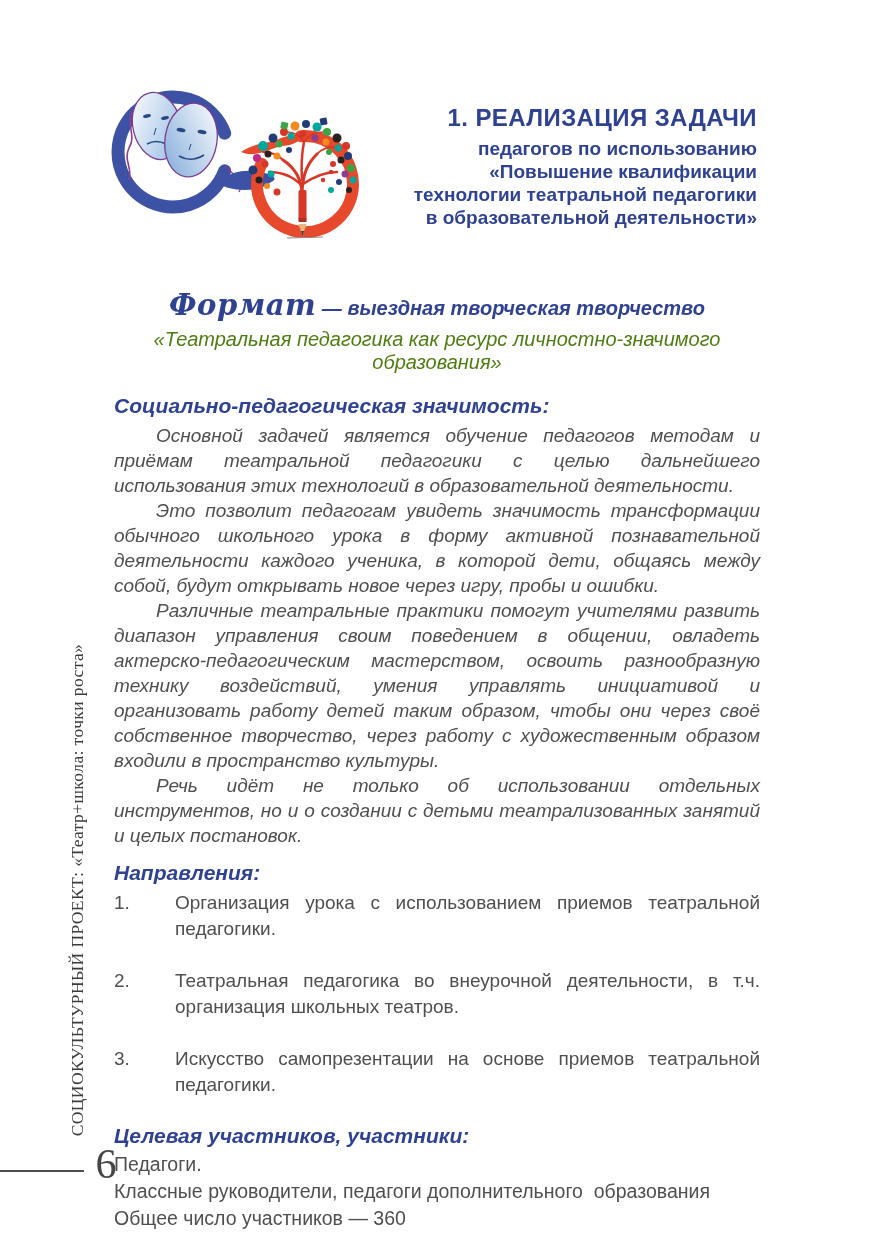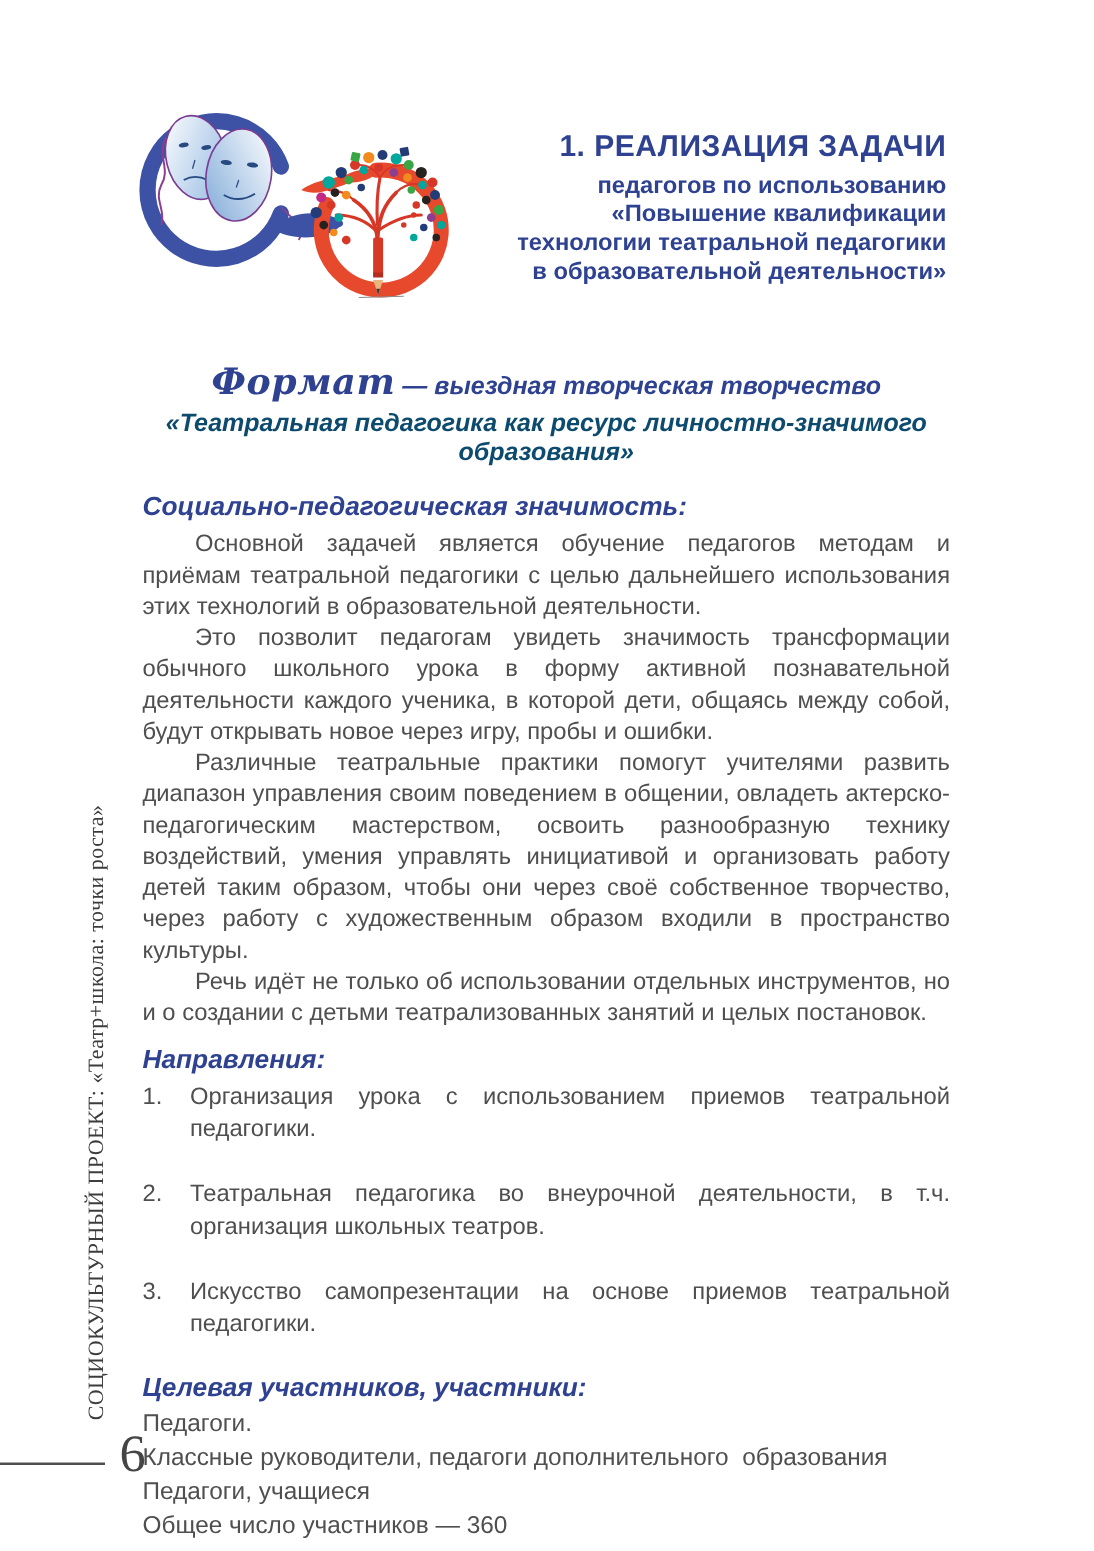--- a/index.html
+++ b/index.html
@@ -11,28 +11,28 @@
 
   
   .heading-block{position:absolute;top:104px;right:118px;width:440px;text-align:right;color:#2e4291;}
   .heading-title{font-size:24px;font-weight:bold;letter-spacing:.4px;margin:0 0 5px 0;}
   .heading-sub{font-size:19px;font-weight:bold;line-height:23px;}
 
   
   .main{position:absolute;left:114px;top:288px;width:646px;}
   .format-l1{text-align:center;color:#2e4291;font-weight:bold;font-style:italic;font-size:20px;margin:0 0 6px 0;}
   .fmt-word{font-family:"DejaVu Serif",serif;font-size:29px;font-weight:bold;font-style:italic;letter-spacing:.5px;}
-  .format-l2{text-align:center;color:#0c4a6e;font-weight:bold;font-style:italic;font-size:20px;margin:0 0 20px 0;}
+  .format-l2{text-align:center;color:#4d7c0f;font-weight:normal;font-style:italic;font-size:20px;margin:0 0 20px 0;}
   .sec-h{color:#2e4291;font-weight:bold;font-style:italic;font-size:21px;margin:0 0 5px 0;}
   .dir-h{margin-top:13px;}
   .aud-h{margin-top:8px;margin-bottom:3px;}
-  p.body{margin:0;font-size:19px;line-height:25px;text-align:justify;text-indent:42px;color:#4f4f4f;}
+  p.body{margin:0;font-size:19px;line-height:25px;text-align:justify;text-indent:42px;color:#4f4f4f;font-style:italic;}
   .dir-item{display:flex;margin-bottom:26px;font-size:19px;line-height:26px;color:#4f4f4f;}
   .dir-num{width:38px;flex:none;}
-  .dir-text{flex:1;text-align:justify;}
+  .dir-text{flex:1;text-align:justify;margin-left:23px;}
   .aud-line{font-size:19.5px;line-height:27px;color:#4f4f4f;white-space:pre-wrap;}
 
   
   .sidebar-text{position:absolute;left:77px;top:890px;transform:translate(-50%,-50%) rotate(-90deg);
     font-family:"Liberation Serif",serif;font-size:17.5px;color:#3c3c3c;white-space:nowrap;letter-spacing:.4px;}
 
   
   .footer-rule{position:absolute;left:0;top:1170px;width:84px;height:2px;background:#4e4e4e;}
   .page-num{position:absolute;left:84px;top:1140px;width:44px;text-align:center;
     font-family:"Liberation Serif",serif;font-size:42px;color:#454545;}
@@ -166,21 +166,20 @@
       <span class="dir-text">Театральная педагогика во внеурочной деятельности, в т.ч. организация школьных театров.</span>
     </div>
     <div class="dir-item">
       <span class="dir-num">3.</span>
       <span class="dir-text">Искусство самопрезентации на основе приемов театральной педагогики.</span>
     </div>
 
     <div class="sec-h aud-h">Целевая участников, участники:</div>
     <div class="aud-line">Педагоги.</div>
     <div class="aud-line">Классные руководители, педагоги дополнительного  образования</div>
-    <div class="aud-line">Педагоги, учащиеся</div>
     <div class="aud-line">Общее число участников — 360</div>
   </div>
 
   <div class="sidebar-text">СОЦИОКУЛЬТУРНЫЙ ПРОЕКТ: «Театр+школа: точки роста»</div>
 
   <div class="footer-rule"></div>
   <div class="page-num">6</div>
 
 </div>
 

